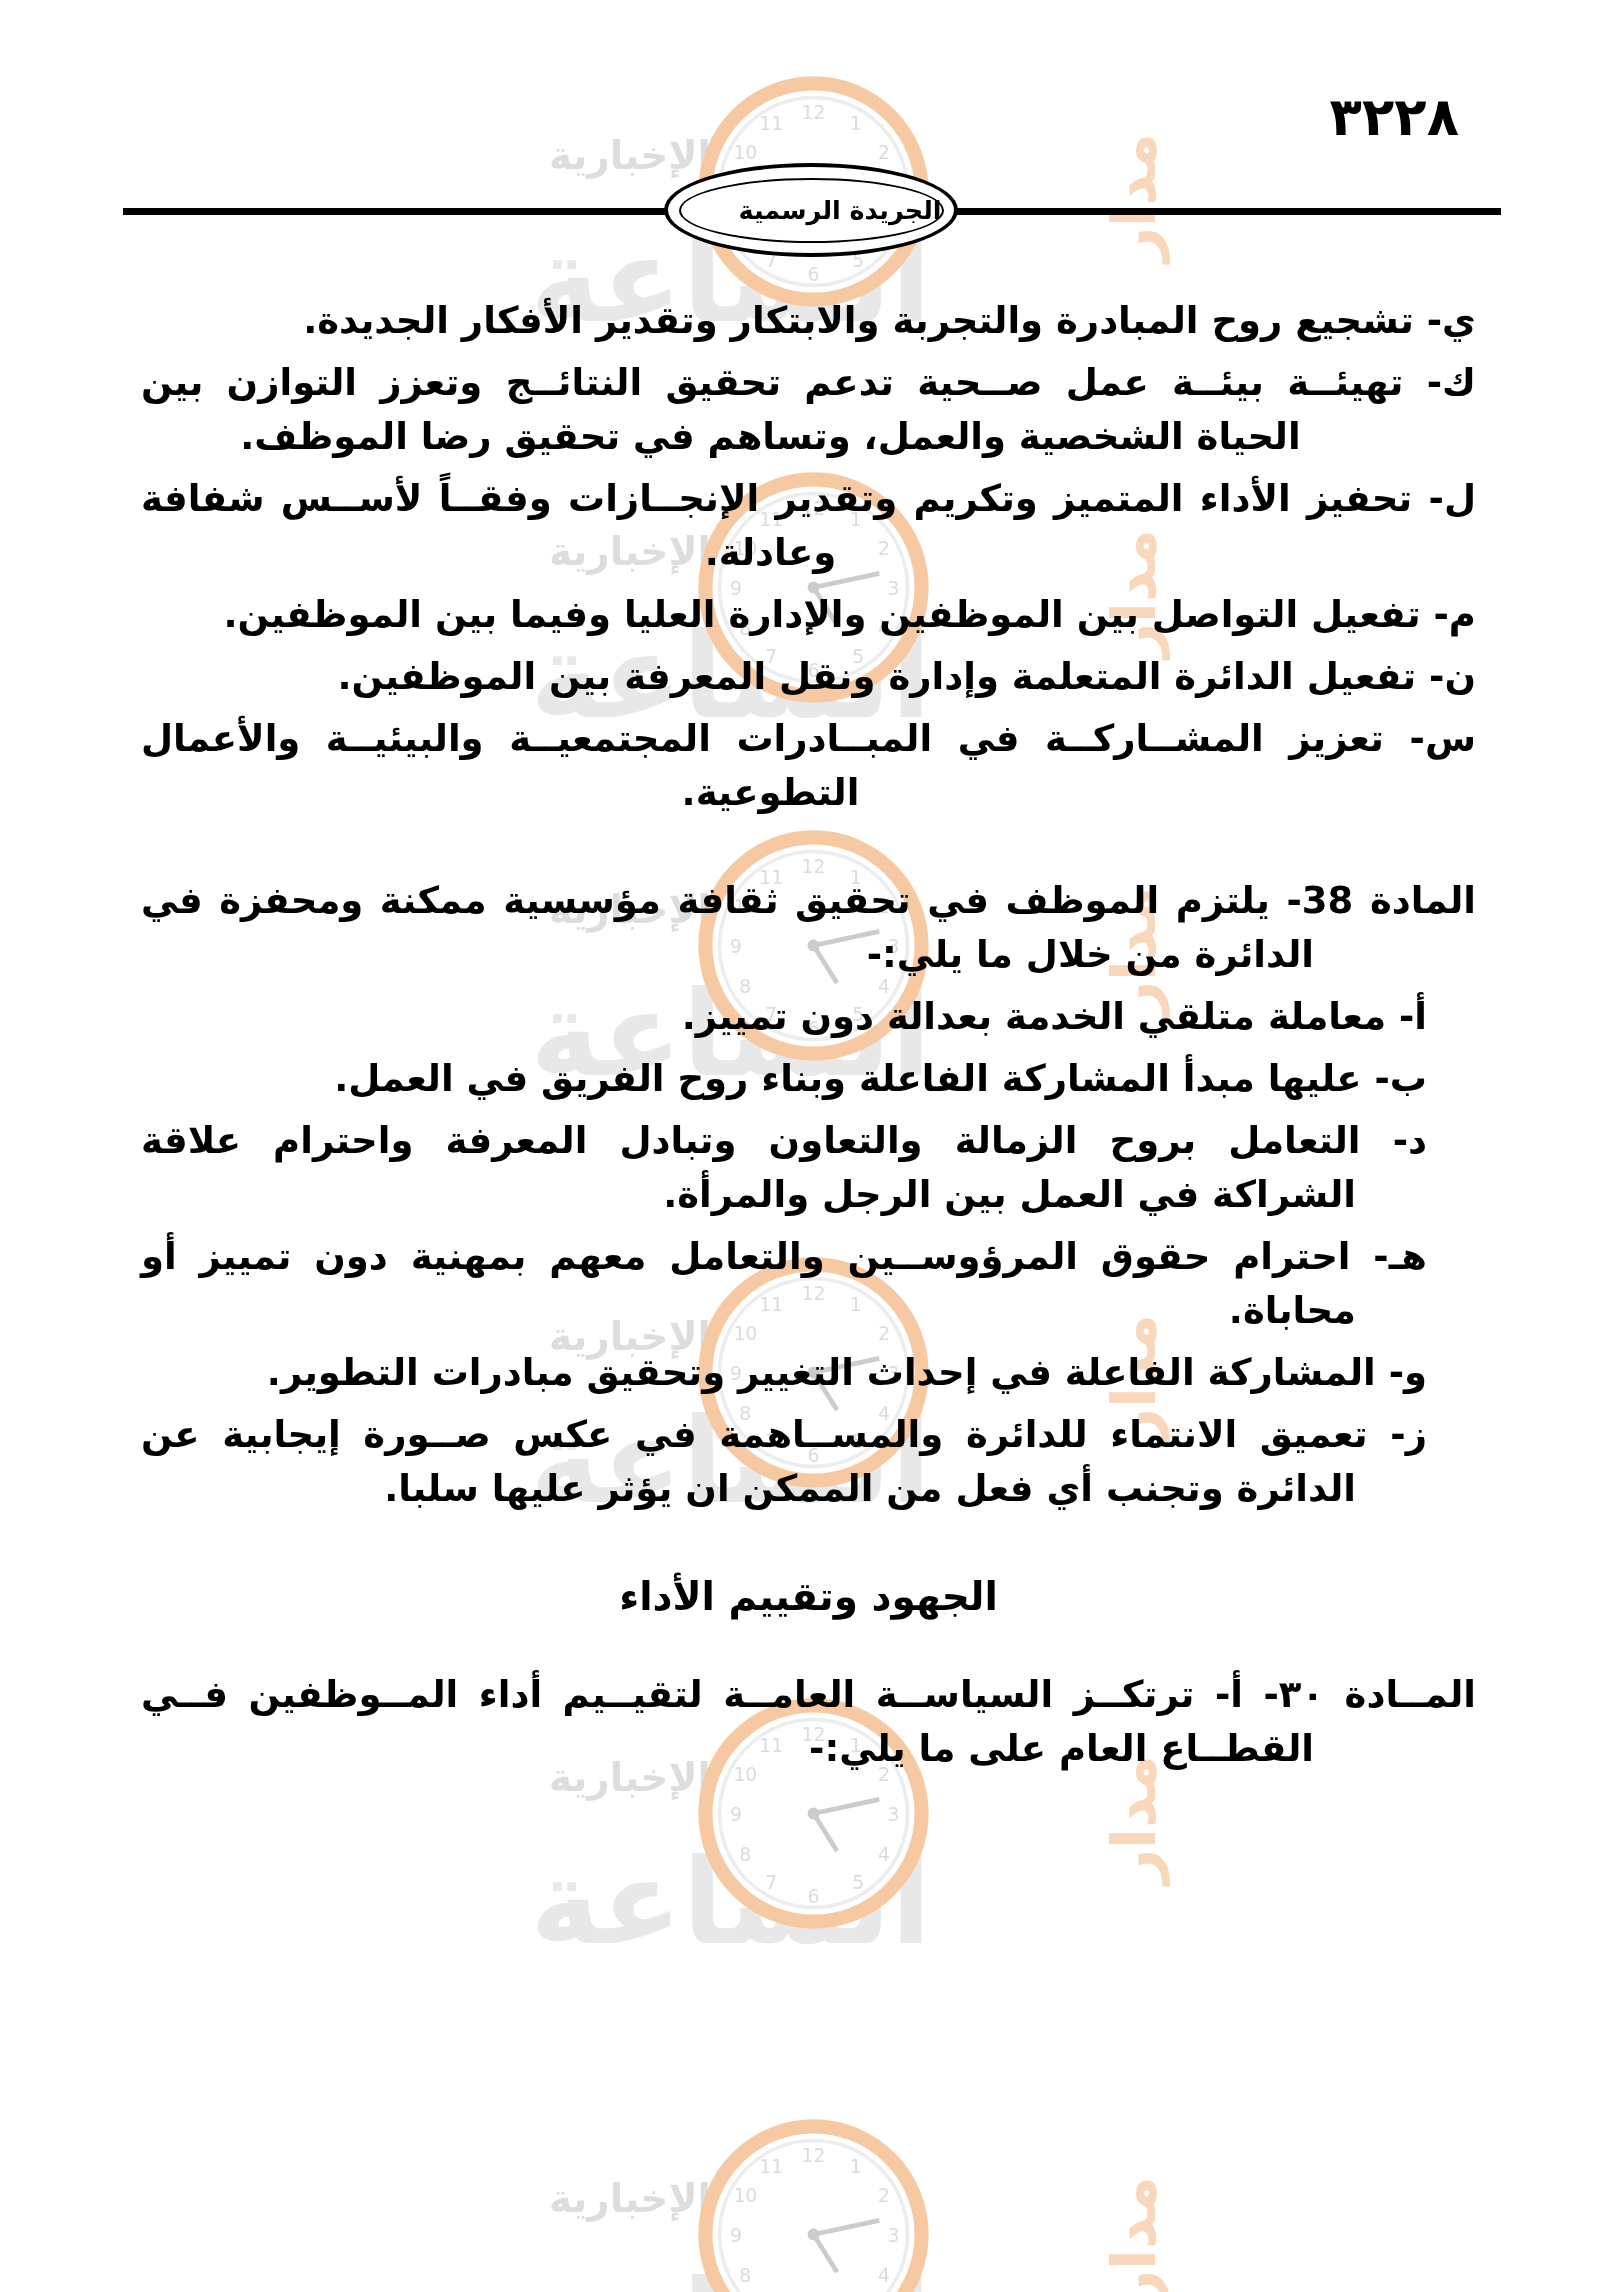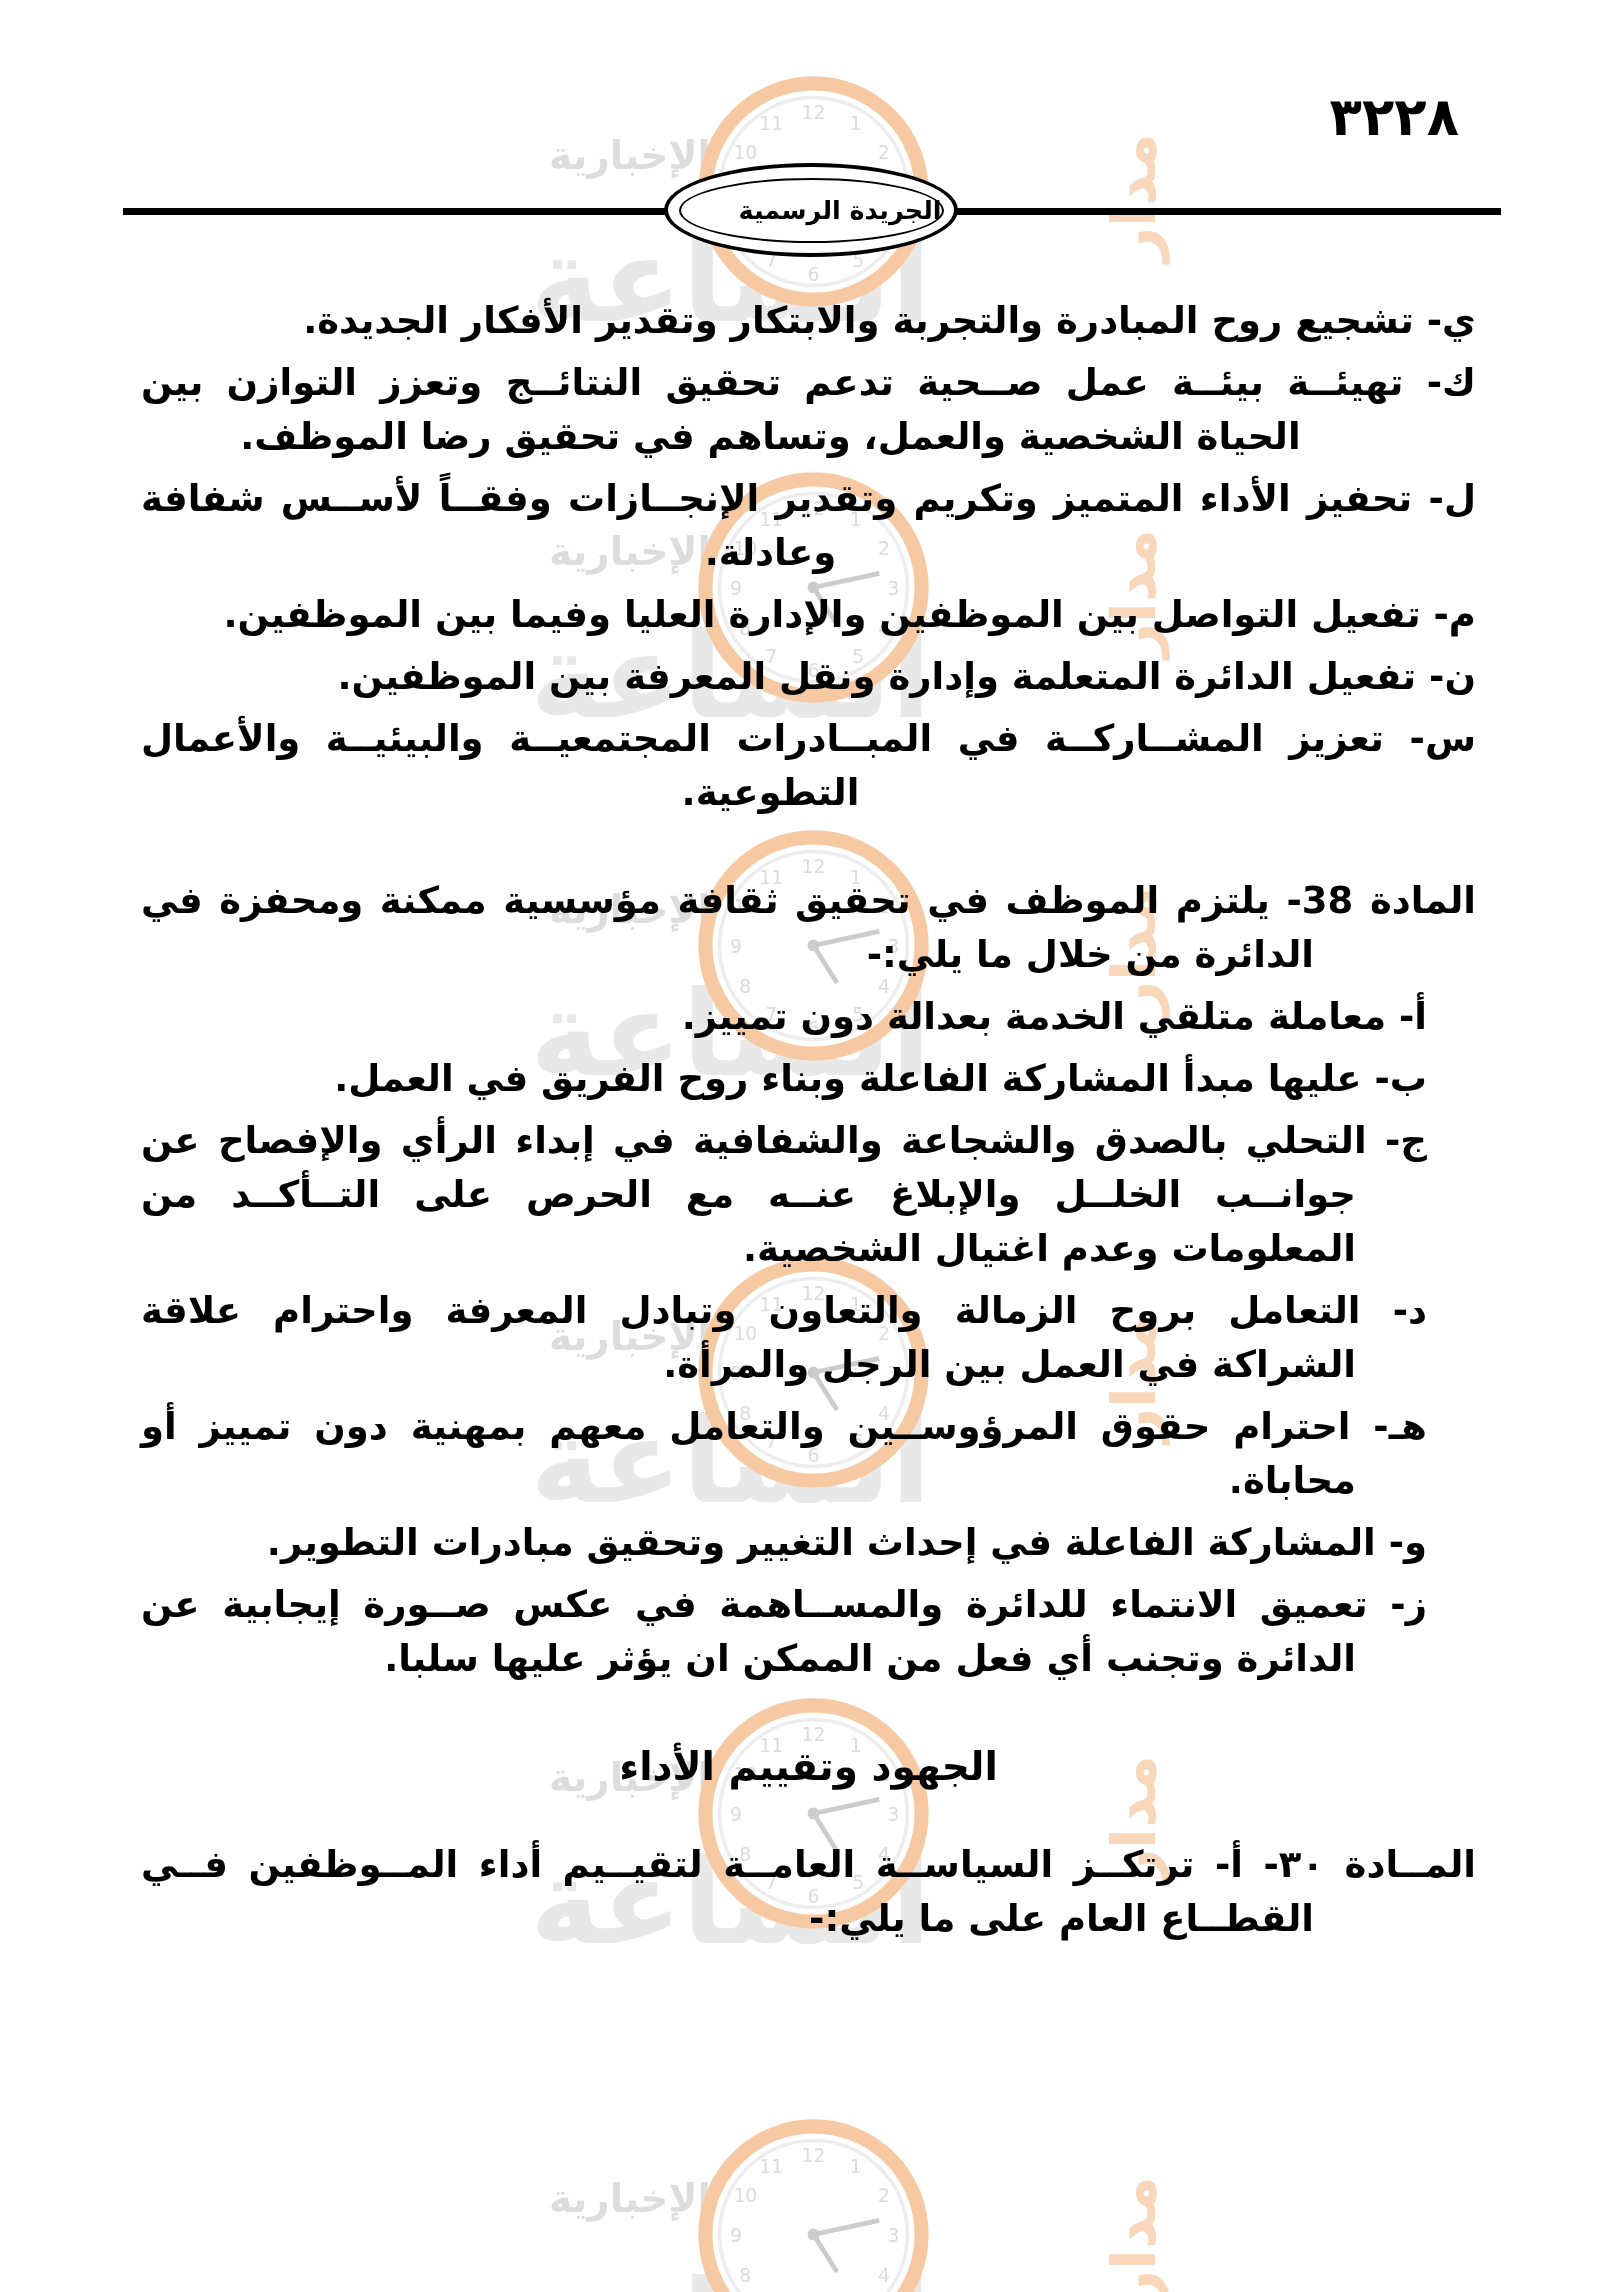--- a/index.html
+++ b/index.html
@@ -304,24 +304,20 @@
 
     <p class="sub">
       <span class="lbl">أ-</span>
       <span>معاملة متلقي الخدمة بعدالة دون تمييز.</span>
     </p>
     <p class="sub">
       <span class="lbl">ب-</span>
       <span>عليها مبدأ المشاركة الفاعلة وبناء روح الفريق في العمل.</span>
     </p>
     <p class="sub center-last">
-      <span class="lbl">ج-</span>
-      <span>التحلي بالصدق والشجاعة والشفافية في إبداء الرأي والإفصاح عن جوانــب الخلــل والإبلاغ عنــه مع الحرص على التــأكــد من المعلومات وعدم اغتيال الشخصية.</span>
-    </p>
-    <p class="sub center-last">
       <span class="lbl">د-</span>
       <span>التعامل بروح الزمالة والتعاون وتبادل المعرفة واحترام علاقة الشراكة في العمل بين الرجل والمرأة.</span>
     </p>
     <p class="sub center-last">
       <span class="lbl">هـ-</span>
       <span>احترام حقوق المرؤوســين والتعامل معهم بمهنية دون تمييز أو محاباة.</span>
     </p>
     <p class="sub">
       <span class="lbl">و-</span>
       <span>المشاركة الفاعلة في إحداث التغيير وتحقيق مبادرات التطوير.</span>

